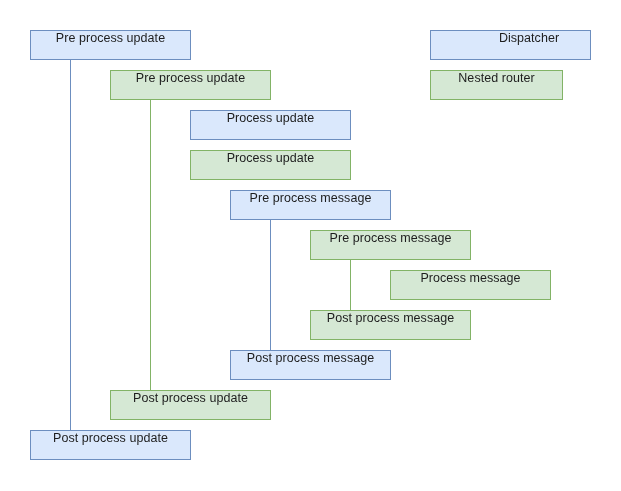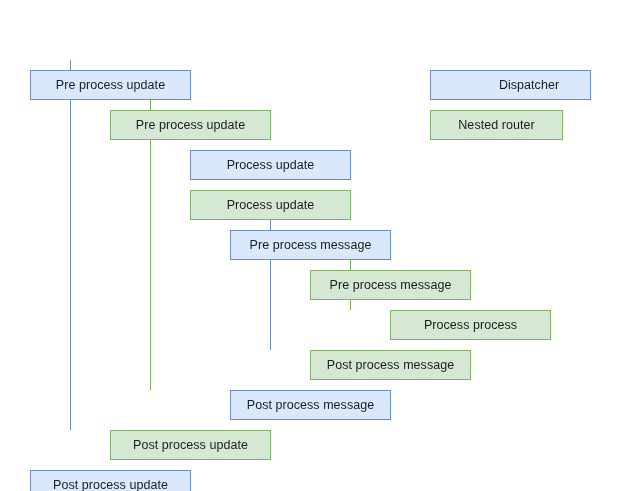--- a/index.html
+++ b/index.html
@@ -14,31 +14,29 @@
     position: relative;
     width: 621px;
     height: 491px;
     background: #ffffff;
     overflow: hidden;
   }
   .node {
     position: absolute;
     box-sizing: border-box;
     display: flex;
-    align-items: center;
     justify-content: center;
     font-size: 12.5px;
     line-height: 1.2;
     color: #1d1d1d;
     letter-spacing: 0.05px;
     white-space: nowrap;
     border-width: 1px;
     border-style: solid;
     z-index: 2;
-    margin-top: 40px;
   }
   .node.blue {
     background: #dae8fc;
     border-color: #6c8ebf;
   }
   .node.green {
     background: #d5e8d4;
     border-color: #82b366;
   }
   .edge {
@@ -78,21 +76,21 @@
       <div class="node green" style="left: 190px; top: 150px; width: 161px; height: 30px;">
         <span>Process update</span>
       </div>
       <div class="node blue" style="left: 230px; top: 190px; width: 161px; height: 30px;">
         <span>Pre process message</span>
       </div>
       <div class="node green" style="left: 310px; top: 230px; width: 161px; height: 30px;">
         <span>Pre process message</span>
       </div>
       <div class="node green" style="left: 390px; top: 270px; width: 161px; height: 30px;">
-        <span>Process process</span>
+        <span>Process message</span>
       </div>
       <div class="node green" style="left: 310px; top: 310px; width: 161px; height: 30px;">
         <span>Post process message</span>
       </div>
       <div class="node blue" style="left: 230px; top: 350px; width: 161px; height: 30px;">
         <span>Post process message</span>
       </div>
       <div class="node green" style="left: 110px; top: 390px; width: 161px; height: 30px;">
         <span>Post process update</span>
       </div>

